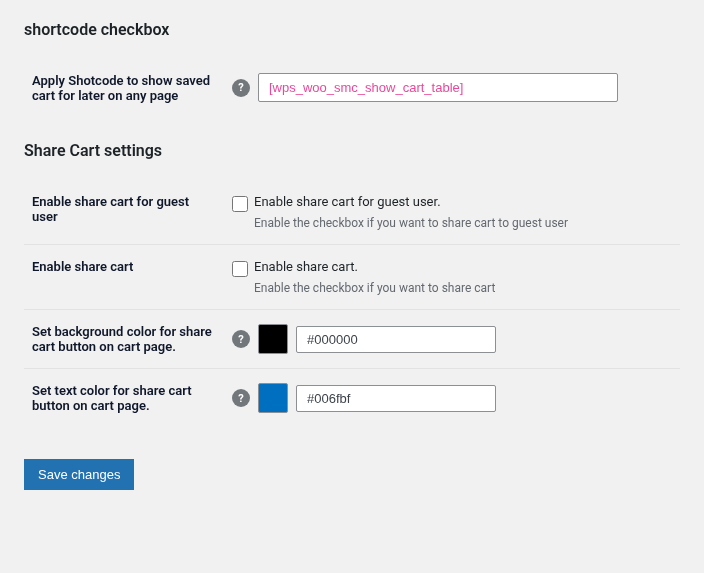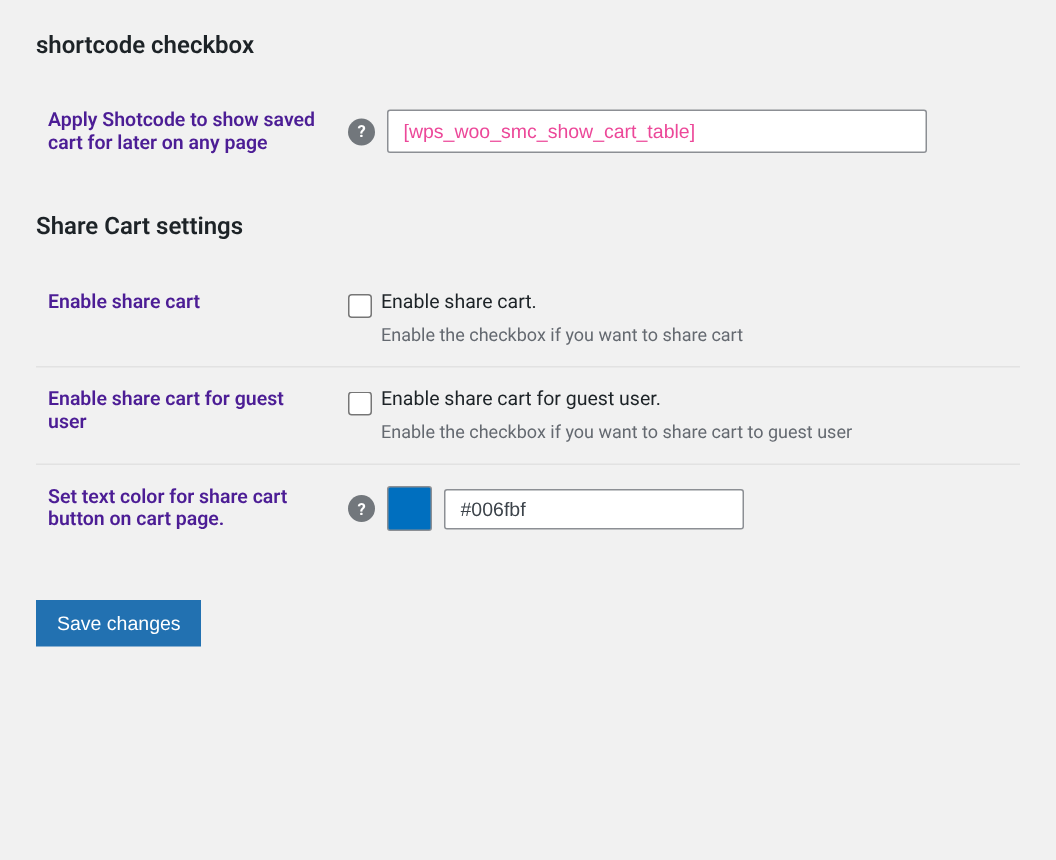--- a/index.html
+++ b/index.html
@@ -46,21 +46,21 @@
 
     .settings-table td {
       padding: 14px 8px;
       vertical-align: top;
     }
 
     .label-cell {
       width: 200px;
       font-weight: 600;
       font-size: 13px;
-      color: #4c1d95;
+      color: #0f172a;
       padding-right: 12px;
     }
 
     .control-cell {
       flex: 1;
     }
 
     .shortcode-input-wrapper {
       display: flex;
       align-items: center;
@@ -184,41 +184,55 @@
   </tbody>
     </table>
 
   
   <h2 class="section-title">Share Cart settings</h2>
 
   <table class="settings-table">
 
     <tbody>
         <tr>
+      <td class="label-cell">Enable share cart for guest user</td>
+      <td class="control-cell">
+        <div class="checkbox-wrapper">
+          <input type="checkbox" style="">
+          <span class="checkbox-label">Enable share cart for guest user.</span>
+        </div>
+        <div class="hint-text">Enable the checkbox if you want to share cart to guest user</div>
+      </td>
+    </tr>
+
+    <tr>
       <td class="label-cell">Enable share cart</td>
       <td class="control-cell">
         <div class="checkbox-wrapper">
           <input type="checkbox" style="">
           <span class="checkbox-label">Enable share cart.</span>
         </div>
         <div class="hint-text">Enable the checkbox if you want to share cart</div>
       </td>
     </tr>
 
     <tr>
-      <td class="label-cell">Enable share cart for guest user</td>
-      <td class="control-cell">
-        <div class="checkbox-wrapper">
-          <input type="checkbox" style="">
-          <span class="checkbox-label">Enable share cart for guest user.</span>
-        </div>
-        <div class="hint-text">Enable the checkbox if you want to share cart to guest user</div>
-      </td>
-    </tr>
-
+      <td class="label-cell">
+        <div class="label-with-help">
+          <span>Set background color for share cart button on cart page.</span>
+        </div>
+      </td>
+      <td class="control-cell">
+        <div class="color-row">
+          <span class="help-icon">?</span>
+          <div class="color-swatch" style="background-color: #000000;"></div>
+          <input type="text" class="color-input" value="#000000" style="">
+        </div>
+      </td>
+    </tr>
 
     <tr>
       <td class="label-cell">
         <div class="label-with-help">
           <span>Set text color for share cart button on cart page.</span>
         </div>
       </td>
       <td class="control-cell">
         <div class="color-row">
           <span class="help-icon">?</span>

